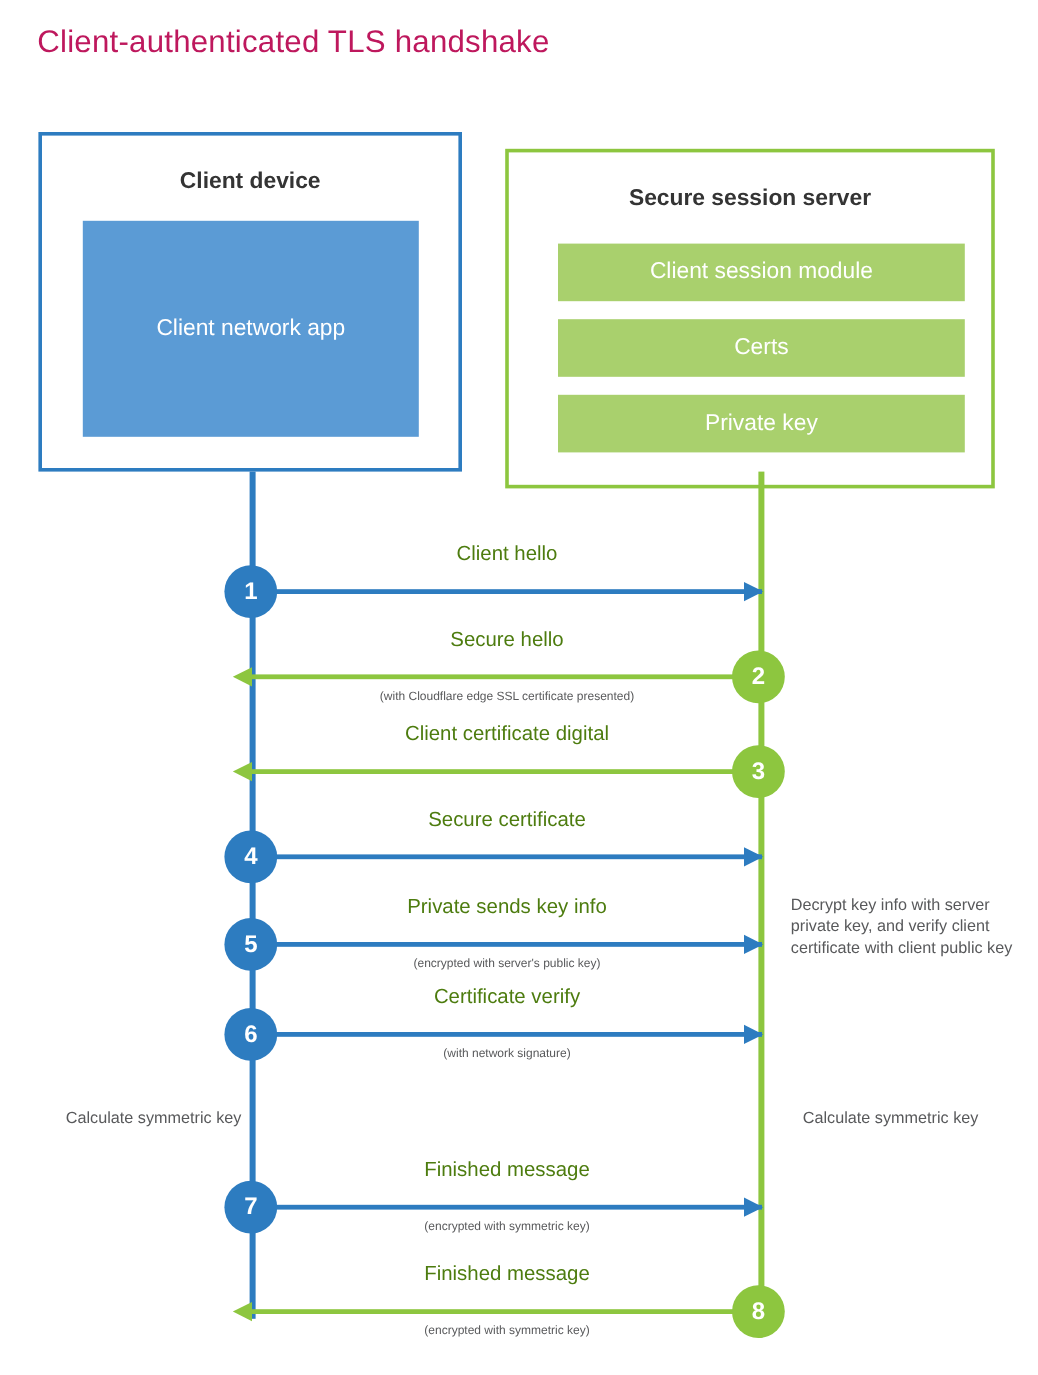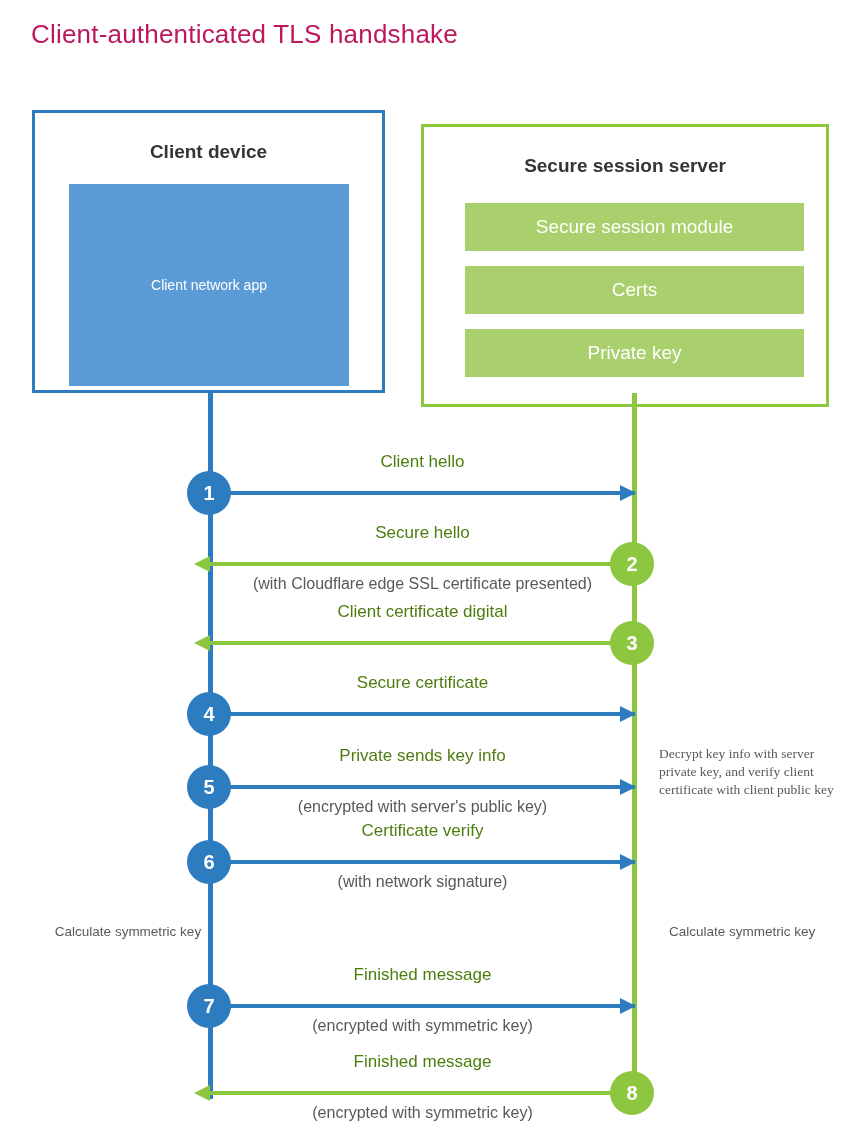--- a/index.html
+++ b/index.html
@@ -55,28 +55,28 @@
     text-align: center;
     font-size: 19px;
     font-weight: bold;
     color: #343434;
   }
   #client-app-block {
     position: absolute;
     left: 34px;
     top: 71px;
     width: 280px;
-    height: 202px;
+    height: 180px;
     background: #5b9bd5;
     display: flex;
     align-items: center;
     justify-content: center;
     text-align: center;
     color: #ffffff;
-    font-size: 14px;
+    font-size: 19px;
     line-height: 1.35;
   }
   .server-bar {
     position: absolute;
     left: 41px;
     width: 339px;
     height: 48px;
     background: #a9d06d;
     display: flex;
     align-items: center;
@@ -148,21 +148,21 @@
     font-size: 17px;
     color: #4d7c0f;
     white-space: nowrap;
   }
   .msg-sublabel {
     position: absolute;
     left: 10px;
     width: 465px;
     text-align: center;
     top: 11px;
-    font-size: 16px;
+    font-size: 10px;
     color: #58595b;
     white-space: nowrap;
   }
 
   .step-circle {
     position: absolute;
     width: 44px;
     height: 44px;
     border-radius: 50%;
     top: -22px;
@@ -187,21 +187,20 @@
     position: absolute;
     font-size: 13.5px;
     line-height: 1.35;
     color: #58595b;
   }
   #note-decrypt {
     left: 659px;
     top: 745px;
     width: 185px;
     text-align: left;
-    font-family: Liberation Serif, serif;
   }
   #note-calc-client {
     left: 52px;
     top: 923px;
     width: 152px;
     text-align: center;
   }
   #note-calc-server {
     left: 669px;
     top: 923px;
@@ -214,21 +213,21 @@
 
 <div id="diagram-title">Client-authenticated TLS handshake</div>
 
 <div id="client-box" class="actor-box">
   <div class="actor-title">Client device</div>
   <div id="client-app-block">Client network app</div>
 </div>
 
 <div id="server-box" class="actor-box">
   <div class="actor-title">Secure session server</div>
-  <div id="server-bar-0" class="server-bar">Secure session module</div>
+  <div id="server-bar-0" class="server-bar">Client session module</div>
   <div id="server-bar-2" class="server-bar">Private key</div>
   <div id="server-bar-1" class="server-bar">Certs</div>
 </div>
 
 <div id="client-lifeline" class="lifeline"></div>
 <div id="server-lifeline" class="lifeline"></div>
 
 <div id="messages-layer">
     <div class="msg to-server" style="top: 493px;">
       <div class="msg-line"></div>

